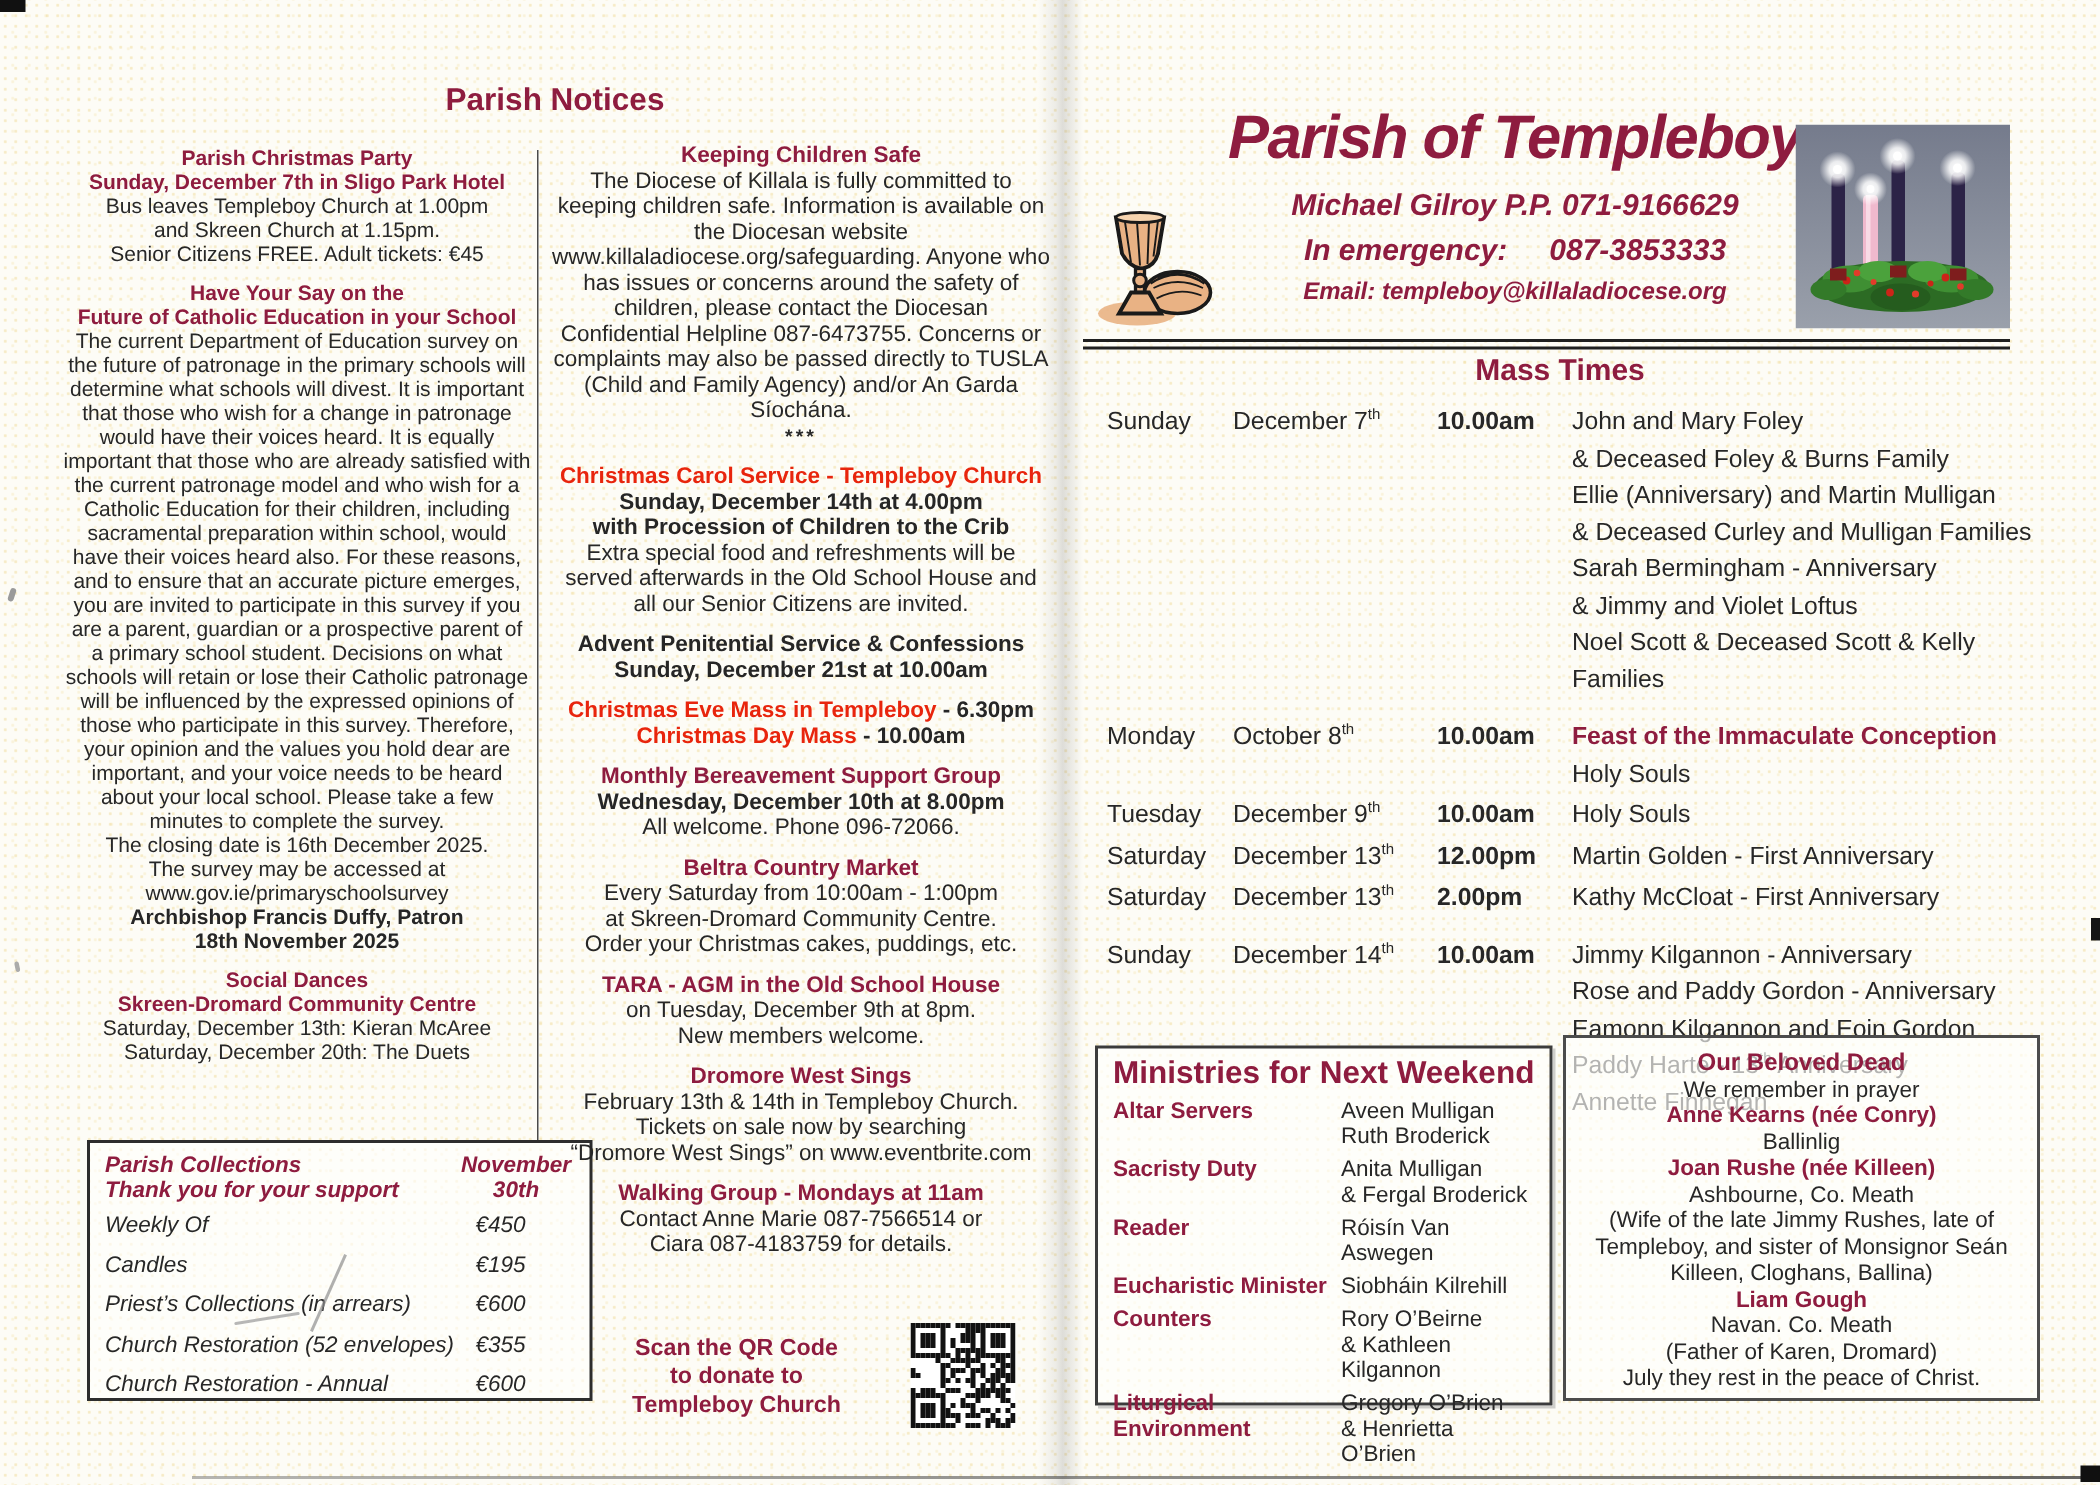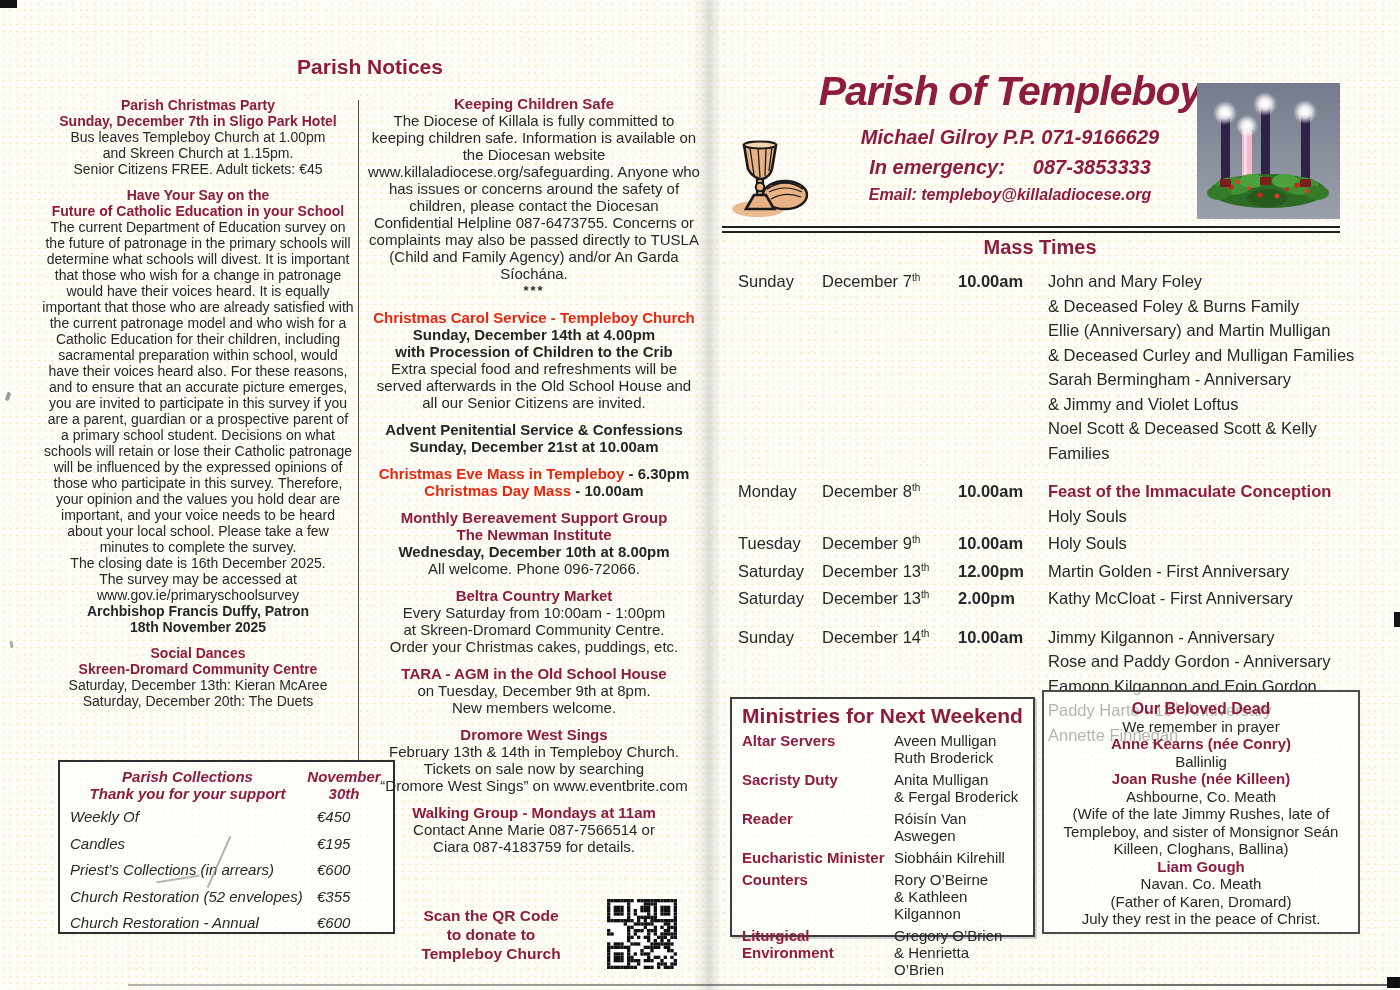--- a/index.html
+++ b/index.html
@@ -40,21 +40,21 @@
   .redh{color:#e8250d;font-weight:700;}
   .sec{margin-bottom:10px;}
   .sec p{margin:0;}
   .stars{font-weight:700;letter-spacing:2px;font-size:13px;}
 
   
   .collections{position:absolute;left:18px;top:705px;width:337px;height:174px;
     border:2px solid #2d2d2d;background:rgba(255,255,253,.6);
     font-style:italic;font-size:15px;padding:6px 10px 0 10px;box-sizing:border-box;text-align:left;}
   .coll-head{display:flex;margin-bottom:6px;}
-  .coll-head-l{flex:1;text-align:center;color:#8e1c3f;font-weight:700;line-height:17px;}
+  .coll-head-l{flex:1;text-align:left;color:#8e1c3f;font-weight:700;line-height:17px;}
   .coll-head-r{width:78px;text-align:center;color:#8e1c3f;font-weight:700;line-height:17px;}
   .coll-row{display:flex;margin-bottom:9.5px;}
   .coll-row .lbl{flex:1;}
   .coll-row .val{width:66px;}
   .scribble1{position:absolute;left:158px;top:72px;width:2px;height:56px;background:#8f8f8f;transform:rotate(24deg);opacity:.7;}
   .scribble2{position:absolute;left:96px;top:116px;width:44px;height:2px;background:#a5a5a5;transform:rotate(-9deg);opacity:.8;border-radius:2px;}
 
   
   .qr-row{display:flex;justify-content:center;align-items:center;gap:16px;margin-top:44px;}
   .qr-text{width:200px;font-weight:700;color:#8e1c3f;line-height:19px;font-size:15.5px;}
@@ -200,21 +200,20 @@
       <p class="bh">Sunday, December 21st at 10.00am</p>
     </div>
 
     <div class="sec">
       <p><span class="redh">Christmas Eve Mass in Templeboy</span><span class="bh"> - 6.30pm</span></p>
       <p><span class="redh">Christmas Day Mass</span><span class="bh"> - 10.00am</span></p>
     </div>
 
     <div class="sec">
       <p class="mh">Monthly Bereavement Support Group</p>
-      <p class="mh">The Newman Institute</p>
       <p class="bh">Wednesday, December 10th at 8.00pm</p>
       <p>All welcome. Phone 096-72066.</p>
     </div>
 
     <div class="sec">
       <p class="mh">Beltra Country Market</p>
       <p>Every Saturday from 10:00am - 1:00pm</p>
       <p>at Skreen-Dromard Community Centre.</p>
       <p>Order your Christmas cakes, puddings, etc.</p>
     </div>
@@ -579,21 +578,21 @@
         <div>Ellie (Anniversary) and Martin Mulligan</div>
         <div>&amp; Deceased Curley and Mulligan Families</div>
         <div>Sarah Bermingham - Anniversary</div>
         <div>&amp; Jimmy and Violet Loftus</div>
         <div>Noel Scott &amp; Deceased Scott &amp; Kelly Families</div>
       </div>
     </div>
 
     <div class="m-row gap">
       <div class="m-day">Monday</div>
-      <div class="m-date"><span>December 8</span><sup>th</sup></div>
+      <div class="m-date"><span>October 8</span><sup>th</sup></div>
       <div class="m-time">10.00am</div>
       <div class="m-ints">
         <div class="feast">Feast of the Immaculate Conception</div>
         <div>Holy Souls</div>
       </div>
     </div>
 
     <div class="m-row">
       <div class="m-day">Tuesday</div>
       <div class="m-date"><span>December 9</span><sup>th</sup></div>

